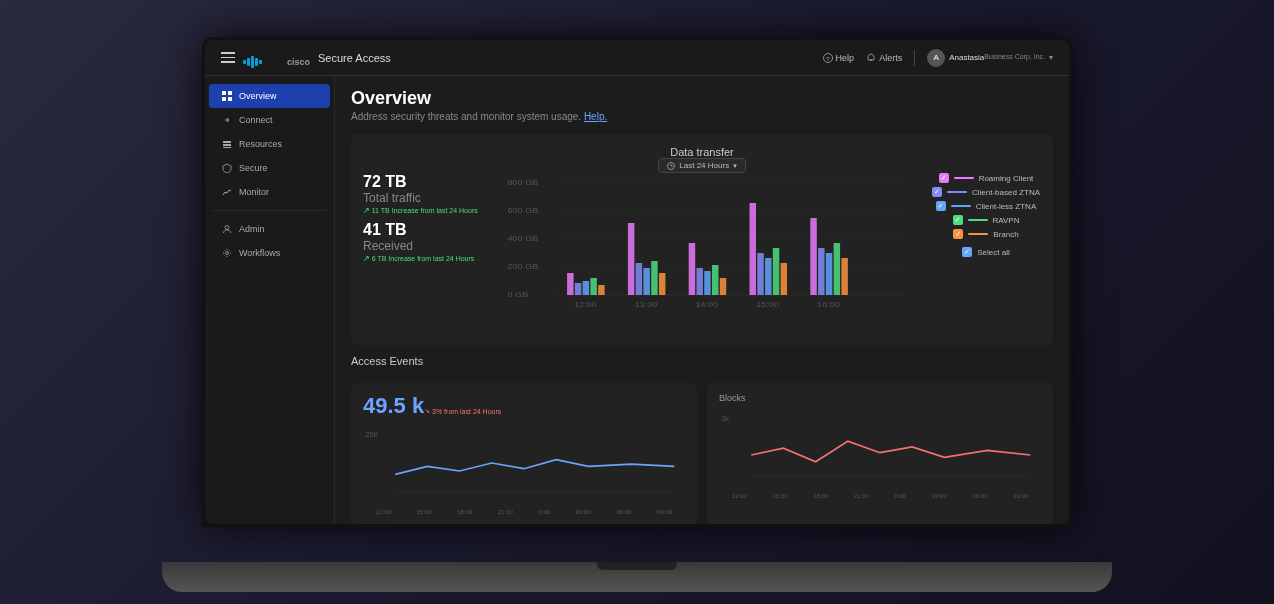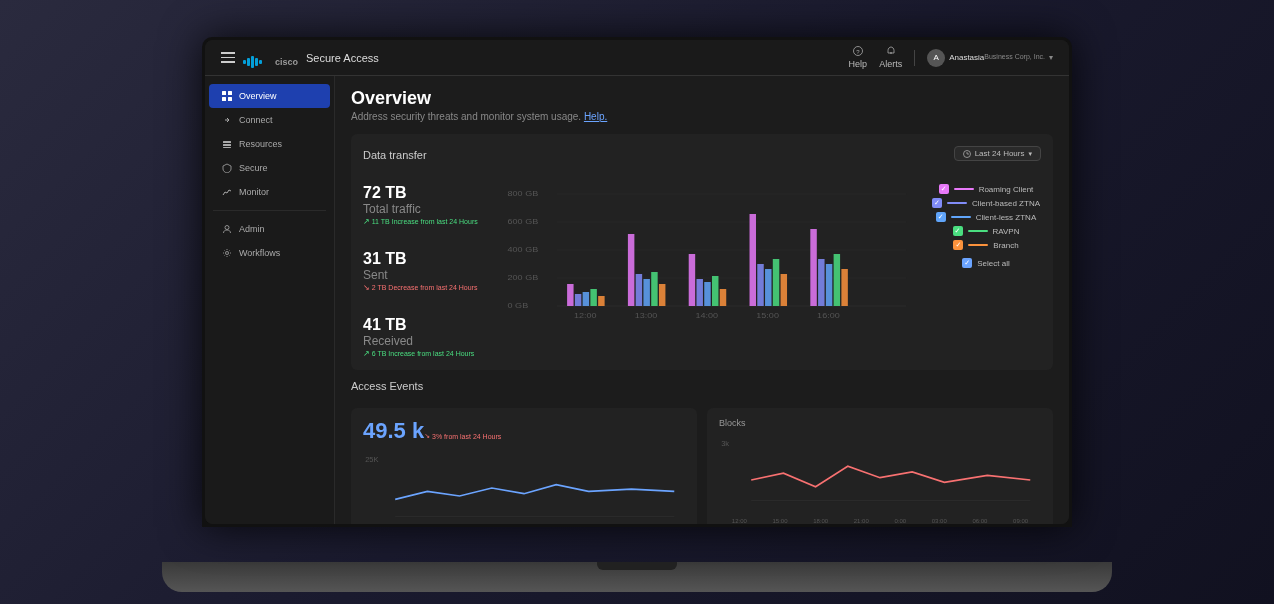--- a/index.html
+++ b/index.html
@@ -71,21 +71,21 @@
     .hamburger span {
       display: block;
       width: 14px;
       height: 1.5px;
       background: #ccc;
     }
 
     .cisco-logo {
       display: flex;
       align-items: center;
-      gap: 4px;
+      gap: 16px;
       margin-top: 8px;
     }
     .cisco-logo-text {
       font-size: 9px;
       color: #999;
       font-weight: bold;
     }
     .brand-name {
       font-size: 11px;
       color: #ddd;
@@ -93,26 +93,25 @@
     }
 
     .top-bar-right {
       display: flex;
       align-items: center;
       gap: 12px;
     }
 
     .top-bar-icon {
       display: flex;
-      align-items: center;
+      align-items: flex-start;
       gap: 3px;
       color: #bbb;
       font-size: 9px;
       cursor: pointer;
-      flex-direction: column;
     }
 
     .divider-v {
       width: 1px;
       height: 16px;
       background: #444;
     }
 
     .user-section {
       display: flex;
@@ -215,23 +214,24 @@
     
     .section-card {
       background: #222;
       border-radius: 6px;
       padding: 12px;
       margin-bottom: 10px;
     }
 
     .section-header {
       display: flex;
-      align-items: flex-end;
+      align-items: center;
       justify-content: space-between;
-      margin-bottom: 23px;
+      margin-bottom: 0;
+      flex-direction: column;
     }
 
     .section-title {
       font-size: 11px;
       color: #ccc;
       font-weight: 500;
     }
 
     .time-filter {
       display: flex;
@@ -247,21 +247,21 @@
     }
 
     .data-transfer-content {
       display: flex;
       gap: 12px;
     }
 
     .stats-panel {
       display: flex;
       flex-direction: column;
-      gap: 24px;
+      gap: 6px;
       min-width: 130px;
     }
 
     .stat-item {}
     .stat-value {
       font-size: 16px;
       font-weight: 600;
       color: #fff;
     }
     .stat-label {
@@ -580,29 +580,20 @@
                 <div class="stat-item">
                   <div class="stat-value">72 TB</div>
                   <div class="stat-label">Total traffic</div>
                   <div class="stat-change up">
                     <span class="stat-change-arrow">↗</span>
                     <span>11 TB</span>
                     <span>Increase from last 24 Hours</span>
                   </div>
                 </div>
                 <div class="stat-item">
-                  <div class="stat-value">31 TB</div>
-                  <div class="stat-label">Sent</div>
-                  <div class="stat-change down">
-                    <span class="stat-change-arrow">↘</span>
-                    <span>2 TB</span>
-                    <span>Decrease from last 24 Hours</span>
-                  </div>
-                </div>
-                <div class="stat-item">
                   <div class="stat-value">41 TB</div>
                   <div class="stat-label">Received</div>
                   <div class="stat-change up">
                     <span class="stat-change-arrow">↗</span>
                     <span>6 TB</span>
                     <span>Increase from last 24 Hours</span>
                   </div>
                 </div>
               </div>
 

